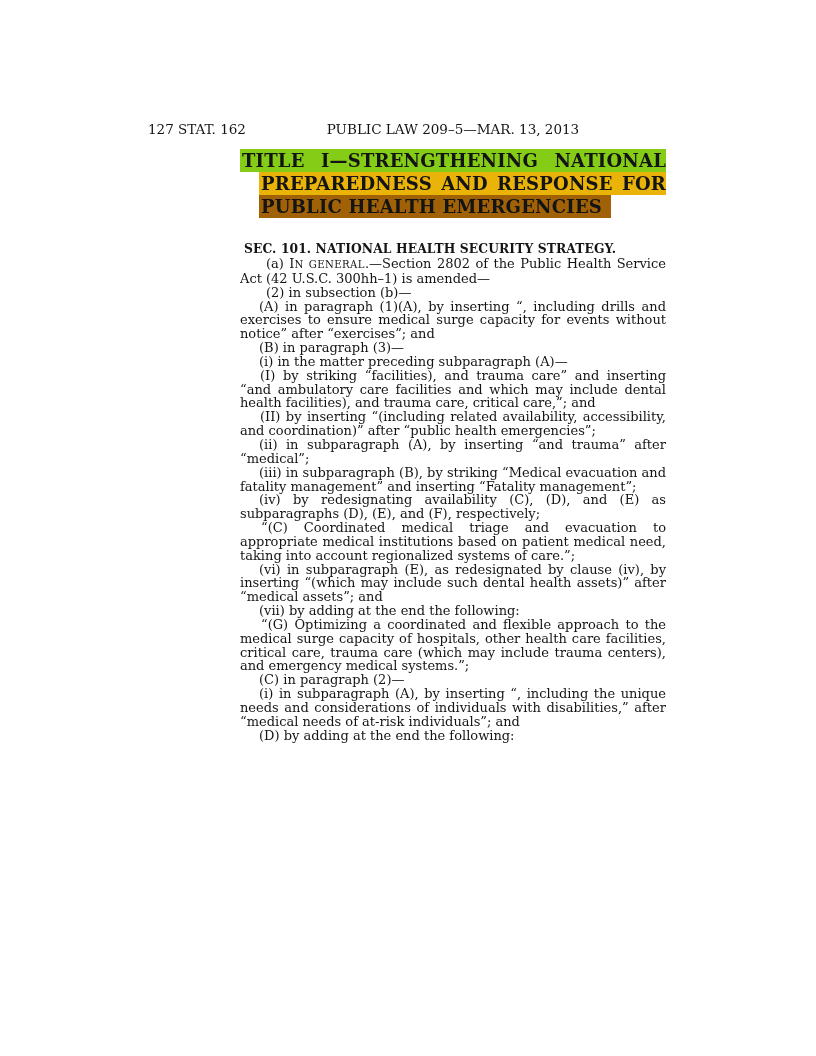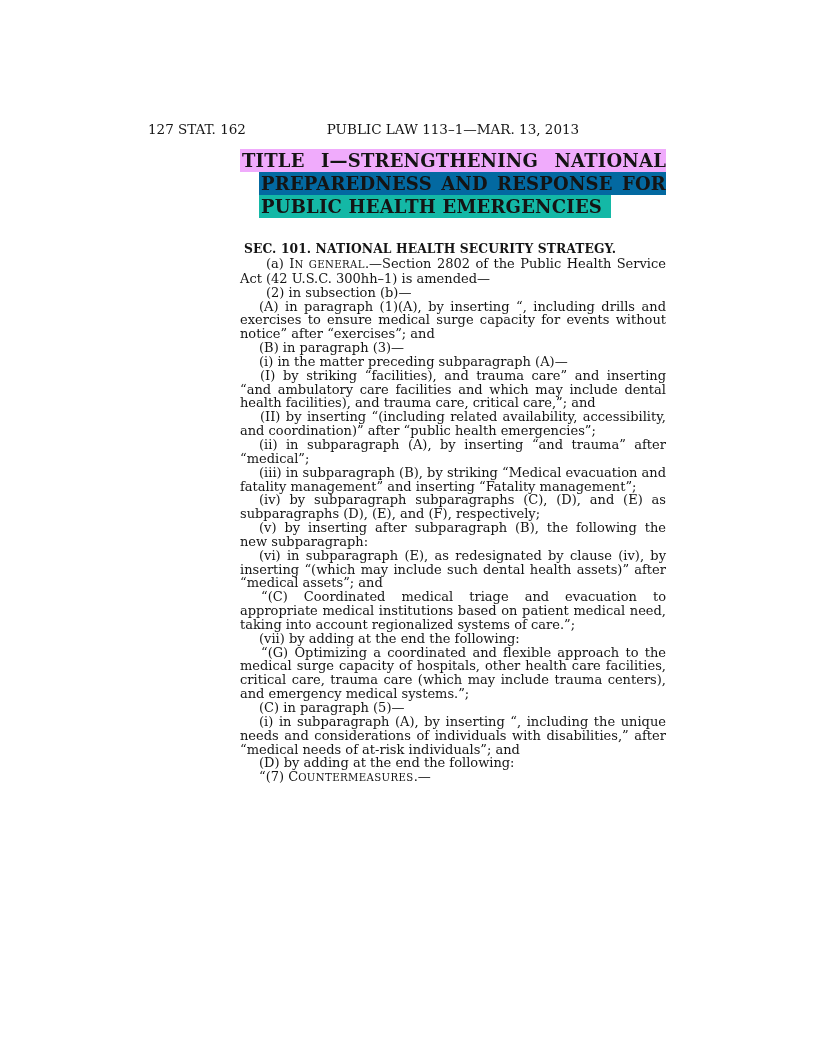--- a/index.html
+++ b/index.html
@@ -73,41 +73,39 @@
   .lv-pI { padding-left: 98px;  text-indent: 20px; }
   .lv-q7 { padding-left: 38px;  text-indent: 19px; }
   .lv-qA { padding-left: 57px;  text-indent: 21px; }
   .sc { font-size: 0.78em; letter-spacing: 0.4px; }
 </style>
 </head>
 <body>
 
 <div class="page">
   <div class="stat-num">127 STAT. 162</div>
-  <div class="law-line">PUBLIC LAW 113–1—MAR. 13, 2013</div>
+  <div class="law-line">PUBLIC LAW 209–5—MAR. 13, 2013</div>
   <div class="title-block">
-      <div class="title-line"><span style="background-color: #f0abfc;">TITLE I—STRENGTHENING NATIONAL</span></div>
-      <div class="title-line cont"><span style="background-color: #0369a1;">PREPAREDNESS AND RESPONSE FOR</span></div>
-      <div class="title-line cont last"><span style="background-color: #14b8a6;">PUBLIC HEALTH EMERGENCIES</span></div>
+      <div class="title-line"><span style="background-color: #84cc16;">TITLE I—STRENGTHENING NATIONAL</span></div>
+      <div class="title-line cont"><span style="background-color: #eab308;">PREPAREDNESS AND RESPONSE FOR</span></div>
+      <div class="title-line cont last"><span style="background-color: #a16207;">PUBLIC HEALTH EMERGENCIES</span></div>
     </div>
   <h2 class="sec-heading">SEC. 101. NATIONAL HEALTH SECURITY STRATEGY.</h2>
   <div class="body-col">
       <p class="para lv-a"><span>(a) I</span><span class="sc">N GENERAL</span><span>.—Section 2802 of the Public Health Service Act (42 U.S.C. 300hh–1) is amended—</span></p>
       <p class="para lv-p1"><span>(2) in subsection (b)—</span></p>
       <p class="para lv-pA"><span>(A) in paragraph (1)(A), by inserting “, including drills and exercises to ensure medical surge capacity for events without notice” after “exercises”; and</span></p>
       <p class="para lv-pA"><span>(B) in paragraph (3)—</span></p>
       <p class="para lv-pi"><span>(i) in the matter preceding subparagraph (A)—</span></p>
       <p class="para lv-pI"><span>(I) by striking “facilities), and trauma care” and inserting “and ambulatory care facilities and which may include dental health facilities), and trauma care, critical care,”; and</span></p>
       <p class="para lv-pI"><span>(II) by inserting “(including related availability, accessibility, and coordination)” after “public health emergencies”;</span></p>
       <p class="para lv-pi"><span>(ii) in subparagraph (A), by inserting “and trauma” after “medical”;</span></p>
       <p class="para lv-pi"><span>(iii) in subparagraph (B), by striking “Medical evacuation and fatality management” and inserting “Fatality management”;</span></p>
-      <p class="para lv-pi"><span>(iv) by subparagraph subparagraphs (C), (D), and (E) as subparagraphs (D), (E), and (F), respectively;</span></p>
-      <p class="para lv-pi"><span>(v) by inserting after subparagraph (B), the following the new subparagraph:</span></p>
+      <p class="para lv-pi"><span>(iv) by redesignating availability (C), (D), and (E) as subparagraphs (D), (E), and (F), respectively;</span></p>
+      <p class="para lv-qA"><span>“(C) Coordinated medical triage and evacuation to appropriate medical institutions based on patient medical need, taking into account regionalized systems of care.”;</span></p>
       <p class="para lv-pi"><span>(vi) in subparagraph (E), as redesignated by clause (iv), by inserting “(which may include such dental health assets)” after “medical assets”; and</span></p>
-      <p class="para lv-qA"><span>“(C) Coordinated medical triage and evacuation to appropriate medical institutions based on patient medical need, taking into account regionalized systems of care.”;</span></p>
       <p class="para lv-pi"><span>(vii) by adding at the end the following:</span></p>
       <p class="para lv-qA"><span>“(G) Optimizing a coordinated and flexible approach to the medical surge capacity of hospitals, other health care facilities, critical care, trauma care (which may include trauma centers), and emergency medical systems.”;</span></p>
-      <p class="para lv-pA"><span>(C) in paragraph (5)—</span></p>
+      <p class="para lv-pA"><span>(C) in paragraph (2)—</span></p>
       <p class="para lv-pi"><span>(i) in subparagraph (A), by inserting “, including the unique needs and considerations of individuals with disabilities,” after “medical needs of at-risk individuals”; and</span></p>
       <p class="para lv-pA"><span>(D) by adding at the end the following:</span></p>
-      <p class="para lv-q7"><span>“(7) C</span><span class="sc">OUNTERMEASURES</span><span>.—</span></p>
     </div>
 </div>
 
 </body></html>

